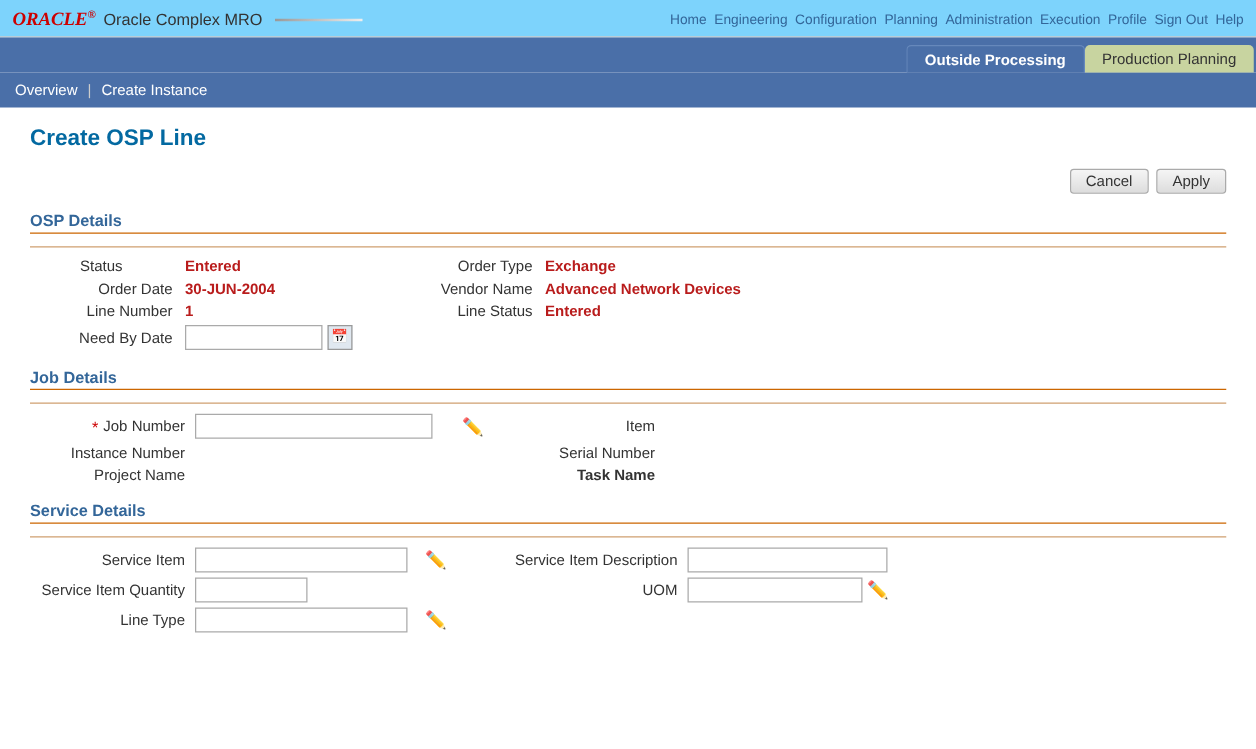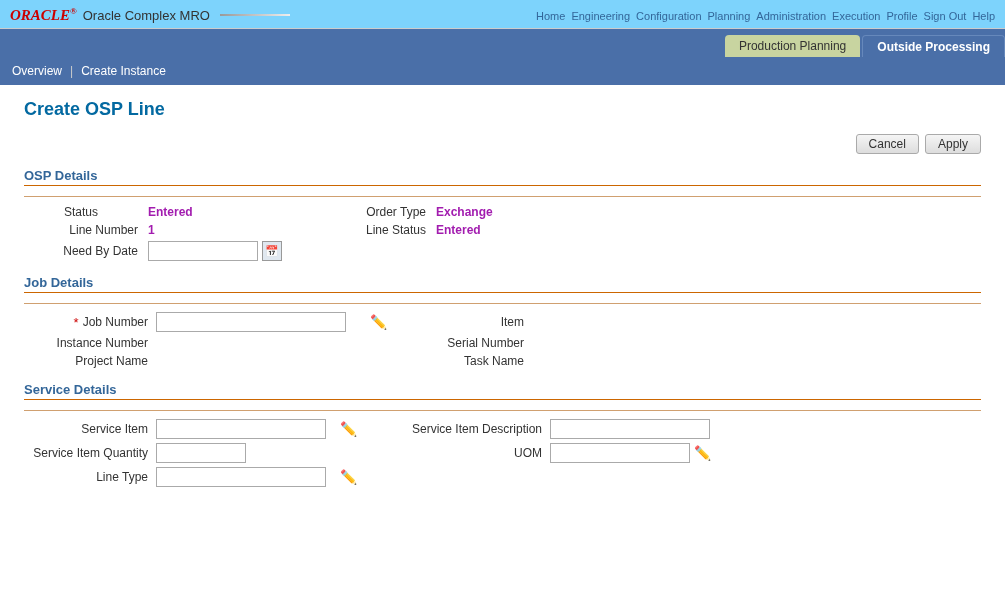--- a/index.html
+++ b/index.html
@@ -29,21 +29,21 @@
     h1.page-title { font-size: 18px; font-weight: bold; color: #0369a1; margin-bottom: 14px; }
 
     
     .buttons-row { display: flex; justify-content: flex-end; gap: 6px; margin-bottom: 10px; }
     .btn { padding: 2px 12px; font-size: 12px; cursor: pointer; border: 1px solid #aaa; background: linear-gradient(to bottom, #f5f5f5, #ddd); border-radius: 3px; color: #333; }
 
     
     .section-title { font-size: 13px; font-weight: bold; color: #336699; border-bottom: 1px solid #cc6600; padding-bottom: 2px; margin-bottom: 10px; margin-top: 14px; }
     .label { text-align: right; color: #333; font-size: 12px; padding-right: 6px; }
     .value { color: #000; font-size: 12px; }
-    .value-bold { color: #a21caf; font-size: 12px; font-weight: bold; }
+    .value-bold { color: #b91c1c; font-size: 12px; font-weight: bold; }
     input[type="text"] { border: 1px solid #aaa; padding: 2px 4px; font-size: 12px; height: 20px; background: #fff; }
     .input-short { width: 100px; }
 
     
     .cal-icon { display: inline-block; width: 18px; height: 18px; background: #e0e8f0; border: 1px solid #aaa; cursor: pointer; font-size: 10px; text-align: center; line-height: 18px; margin-left: 2px; vertical-align: middle; }
 
     
     .edit-icon { display: inline-block; width: 16px; height: 16px; cursor: pointer; margin-left: 2px; vertical-align: middle; font-size: 12px; color: #666; }
 
     .divider-line { border: none; border-top: 1px solid #d0a070; margin: 2px 0 8px 0; }
@@ -66,22 +66,22 @@
     <a href="#">Planning</a>
     <a href="#">Administration</a>
     <a href="#">Execution</a>
     <a href="#">Profile</a>
     <a href="#">Sign Out</a>
     <a href="#">Help</a>
   </div>
 </div>
 
 <div id="tab-bar" style="background:#4a6fa8; display:flex; justify-content:flex-end; align-items:flex-end; height:28px; padding-right:0;">
+  <div class="tab tab-active" style="background:#4a6fa8; color:#fff; font-weight:bold; padding:3px 14px; font-size:12px; border-radius:4px 4px 0 0; cursor:pointer; height:22px; display:flex; align-items:center; border:1px solid #6688bb; border-bottom:none;">Outside Processing</div>
   <div class="tab tab-inactive" style="background:#c8d4a0; color:#333; padding:3px 14px; font-size:12px; border-radius:4px 4px 0 0; margin-right:2px; cursor:pointer; height:22px; display:flex; align-items:center;">Production Planning</div>
-  <div class="tab tab-active" style="background:#4a6fa8; color:#fff; font-weight:bold; padding:3px 14px; font-size:12px; border-radius:4px 4px 0 0; cursor:pointer; height:22px; display:flex; align-items:center; border:1px solid #6688bb; border-bottom:none;">Outside Processing</div>
 </div>
 
 <div id="sub-nav" style="background:#4a6fa8; padding:5px 12px; display:flex; gap:8px; align-items:center; color:#fff; font-size:12px;">
   <a href="#" style="color:#fff; text-decoration:none;">Overview</a>
   <span style="color:#ccc;">|</span>
   <a href="#" style="color:#fff; text-decoration:none;">Create Instance</a>
 </div>
 
 <div id="content" style="padding:14px 24px;">
   <h1 class="page-title">Create OSP Line</h1>
@@ -96,20 +96,26 @@
     <hr class="divider-line">
 
 
     <div style="display:grid; grid-template-columns:120px 160px 120px auto; gap:5px 4px; align-items:center; margin-bottom:4px;">
       <div class="label" style="text-align:center; padding-right:6px;">Status</div>
       <div class="value-bold" style="font-weight:bold;">Entered</div>
       <div class="label" style="text-align:right; padding-right:6px;">Order Type</div>
       <div class="value-bold" style="font-weight:bold;">Exchange</div>
     </div>
 
+    <div style="display:grid; grid-template-columns:120px 160px 120px auto; gap:5px 4px; align-items:center; margin-bottom:4px;">
+      <div class="label" style="text-align:right; padding-right:6px;">Order Date</div>
+      <div class="value-bold" style="font-weight:bold;">30-JUN-2004</div>
+      <div class="label" style="text-align:right; padding-right:6px;">Vendor Name</div>
+      <div class="value-bold" style="font-weight:bold;">Advanced Network Devices</div>
+    </div>
 
     <div style="display:grid; grid-template-columns:120px 160px 120px auto; gap:5px 4px; align-items:center; margin-bottom:4px;">
       <div class="label" style="text-align:right; padding-right:6px;">Line Number</div>
       <div class="value-bold" style="font-weight:bold;">1</div>
       <div class="label" style="text-align:right; padding-right:6px;">Line Status</div>
       <div class="value-bold" style="font-weight:bold;">Entered</div>
     </div>
 
     <div style="display:grid; grid-template-columns:120px auto; gap:5px 4px; align-items:center; margin-bottom:4px;">
       <div class="label" style="text-align:right; padding-right:6px;">Need By Date</div>
@@ -140,21 +146,21 @@
       <div class="value"></div>
       <div></div>
       <div class="label" style="text-align:right; padding-right:6px;">Serial Number</div>
       <div class="value"></div>
     </div>
 
     <div style="display:grid; grid-template-columns:130px 210px 30px 130px auto; gap:5px 2px; align-items:center; margin-bottom:4px;">
       <div class="label" style="text-align:right; padding-right:6px;">Project Name</div>
       <div class="value"></div>
       <div></div>
-      <div class="label" style="text-align:right; padding-right:6px;">Task Name</div>
+      <div class="label" style="text-align:right; padding-right:6px;font-weight:bold;">Task Name</div>
       <div class="value"></div>
     </div>
   </div>
 
   <div style="margin-top:12px;">
     <div class="section-title">Service Details</div>
     <hr class="divider-line">
 
     <div style="display:grid; grid-template-columns:130px 180px 28px 180px auto; gap:5px 2px; align-items:center; margin-bottom:4px;">
       <div class="label" style="text-align:right; padding-right:6px;">Service Item</div>

